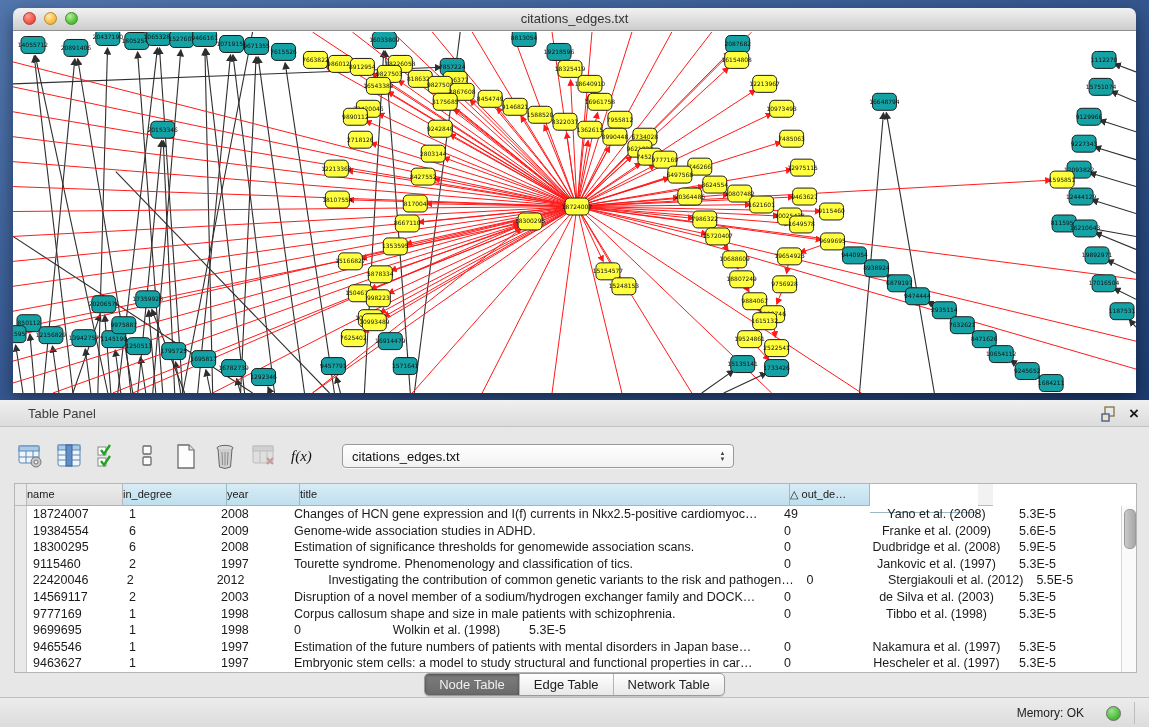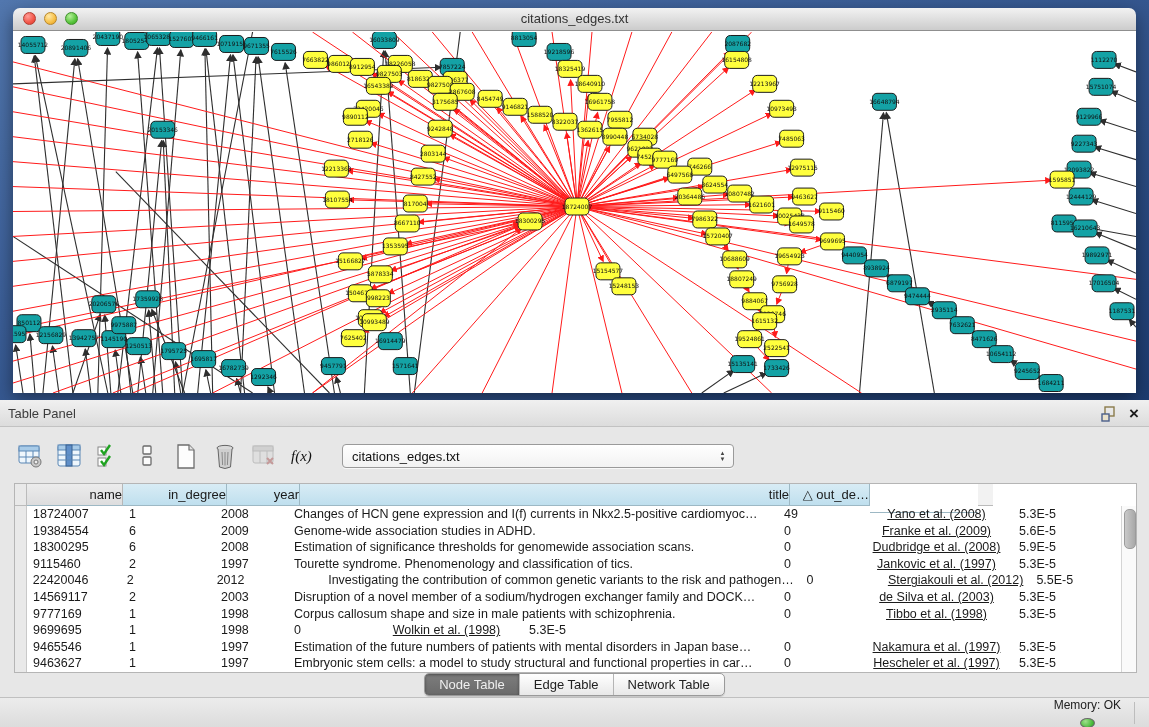--- a/index.html
+++ b/index.html
@@ -19,59 +19,59 @@
   .tl{width:13px;height:13px;border-radius:50%;display:inline-block;box-sizing:border-box;}
   .tl.red{background:radial-gradient(circle at 35% 30%,#ff9d97,#f25648 60%,#d8382c);border:1px solid #b23e33;}
   .tl.yellow{background:radial-gradient(circle at 35% 30%,#ffe9a8,#f7bf45 60%,#df9b23);border:1px solid #b8872c;}
   .tl.green{background:radial-gradient(circle at 35% 30%,#b6f09a,#58c43c 60%,#34a31c);border:1px solid #3f8f2b;}
   .win-title{text-align:center;line-height:21px;font-size:13px;color:#333;}
   .graph-canvas{position:relative;width:1123px;height:361px;background:#ffffff;border-top:1px solid #fff;}
   .graph-canvas svg{display:block;width:100%;height:100%;}
   
   .table-panel{position:absolute;left:0;top:400px;width:1149px;height:297px;background:#e7e7e7;}
   .panel-header{position:relative;height:27px;background:linear-gradient(#f0f0f0,#dcdcdc);
-    border-bottom:1px solid #c2c2c2;font-size:13px;color:#3c3c3c;line-height:27px;padding-left:8px;box-sizing:border-box;}
+    border-bottom:1px solid #c2c2c2;font-size:13px;color:#3c3c3c;line-height:27px;padding-left:28px;box-sizing:border-box;}
   .ph-icons{position:absolute;right:10px;top:0;height:27px;display:flex;align-items:center;gap:12px;}
   .close-x{font-size:17px;font-weight:bold;color:#1a1a1a;line-height:27px;cursor:default;}
   .toolbar{position:absolute;left:16px;top:40px;height:32px;display:flex;align-items:center;gap:11px;}
   .tool-btn{width:28px;height:28px;display:flex;align-items:center;justify-content:center;}
   .combo{margin-left:14px;width:392px;height:24px;background:linear-gradient(#ffffff,#f2f2f2);
     border:1px solid #9a9a9a;border-radius:4px;display:flex;align-items:center;position:relative;
     font-size:13px;color:#111;padding-left:9px;box-sizing:border-box;box-shadow:0 1px 0 rgba(255,255,255,.7);}
   .combo .stepper{position:absolute;right:4px;top:2px;width:13px;height:18px;display:flex;flex-direction:column;
     align-items:center;justify-content:center;font-size:6px;color:#444;line-height:6px;}
   
   .table-box{position:absolute;left:14px;top:83px;width:1121px;height:188px;background:#fff;
     border:1px solid #b5b5b5;box-sizing:content-box;font-size:12.5px;color:#1a1a1a;}
   .t-head{display:flex;height:22px;}
   .th{box-sizing:border-box;border-right:1px solid #9db8c4;border-bottom:1px solid #9db8c4;
-    background:linear-gradient(#d8ecf5,#bfdfee);text-align:right;line-height:21px;font-size:13px;
+    background:linear-gradient(#d8ecf5,#bfdfee);text-align:left;line-height:21px;font-size:11px;
     overflow:hidden;white-space:nowrap;}
   .th.gutter{background:#e9e9e9;border-right:1px solid #bbb;border-bottom:1px solid #bbb;}
   .th.gray{background:linear-gradient(#ececec,#ddddde);border-right:1px solid #b7b7b7;}
   .th.sbar-head{background:#f2f2f2;border-bottom:1px solid #bbb;border-right:none;}
   .tr{display:flex;height:16.6px;}
   .td{box-sizing:border-box;padding:0 4px 0 6px;overflow:hidden;white-space:nowrap;line-height:16.5px;}
   .td.gutter{background:#e9e9e9;border-right:1px solid #c9c9c9;padding:0;}
-  .td.center{text-align:center;text-decoration:underline;}
+  .td.center{text-align:center;}
   .vscroll{position:absolute;right:0;top:22px;width:15px;height:166px;background:#fafafa;border-left:1px solid #d5d5d5;box-sizing:border-box;}
   .vthumb{position:absolute;left:2px;top:3px;width:10px;height:38px;border-radius:5px;
     background:linear-gradient(90deg,#c9c9c9,#a8a8a8);border:1px solid #9b9b9b;}
   
   .tabbar{position:absolute;left:0;top:273px;width:1149px;display:flex;justify-content:center;}
   .seg-group{display:flex;border:1px solid #9a9a9a;border-radius:5px;overflow:hidden;
     background:linear-gradient(#ffffff,#e8e8e8);box-shadow:0 1px 1px rgba(0,0,0,.15);}
   .seg{padding:0 14px;height:21px;line-height:21px;font-size:13px;color:#222;border-right:1px solid #b5b5b5;}
   .seg:last-child{border-right:none;}
   .seg.selected{background:linear-gradient(#7d7d7d,#6a6a6a);color:#efefef;box-shadow:inset 0 1px 3px rgba(0,0,0,.4);}
   
   .statusbar{position:absolute;left:0;top:697px;width:1149px;height:30px;
     background:linear-gradient(#ececec,#dcdcdc);border-top:1px solid #c0c0c0;box-sizing:border-box;}
-  .mem{position:absolute;right:28px;top:0;height:30px;display:flex;align-items:center;gap:6px;
-    font-size:12px;color:#222;flex-direction:column;}
+  .mem{position:absolute;right:28px;top:0;height:30px;display:flex;align-items:center;gap:22px;
+    font-size:12px;color:#222;}
   .mem-dot{width:13px;height:13px;border-radius:50%;
     background:radial-gradient(circle at 35% 30%,#9fe08c,#4cbc3e 65%,#2f9a26);border:1px solid #6a6a6a;}
   .sb-divider{position:absolute;right:14px;top:4px;height:22px;border-left:1px solid #bdbdbd;}
 </style>
 </head>
 <body>
 
 <div class="desktop">
   <div class="window">
     <div class="titlebar">

